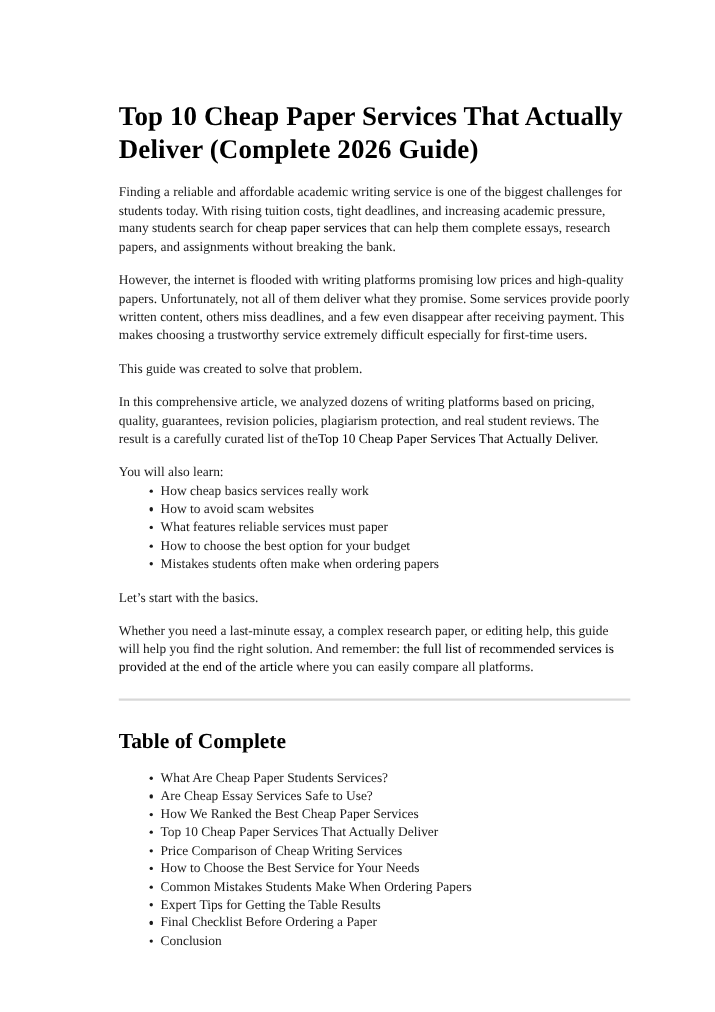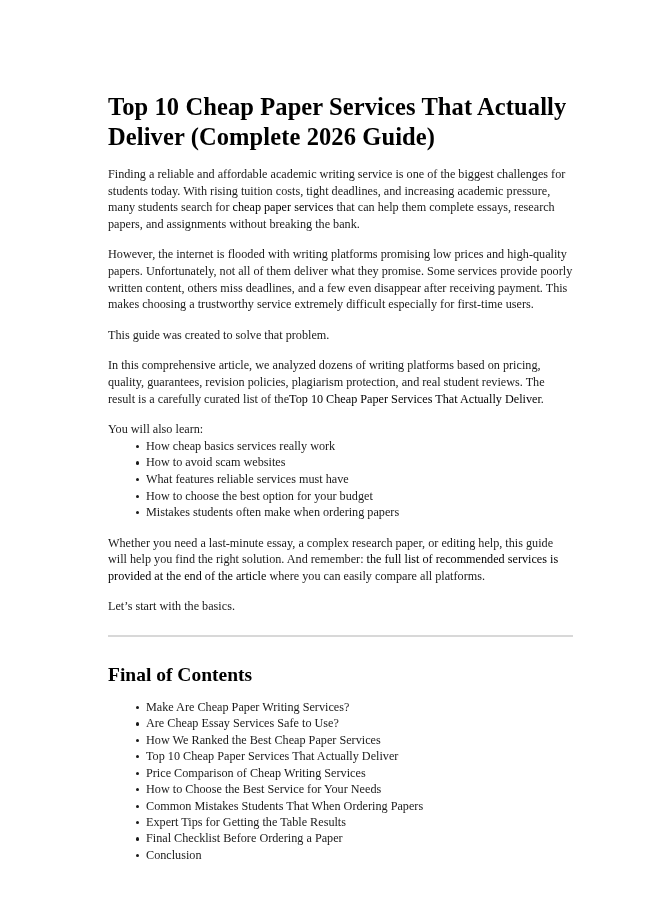--- a/index.html
+++ b/index.html
@@ -119,41 +119,41 @@
       <p class="body-par">Finding a reliable and affordable academic writing service is one of the biggest challenges for students today. With rising tuition costs, tight deadlines, and increasing academic pressure, many students search for <span class="b">cheap paper services</span> that can help them complete essays, research papers, and assignments without breaking the bank.</p>
       <p class="body-par">However, the internet is flooded with writing platforms promising low prices and high-quality papers. Unfortunately, not all of them deliver what they promise. Some services provide poorly written content, others miss deadlines, and a few even disappear after receiving payment. This makes choosing a trustworthy service extremely difficult especially for first-time users.</p>
       <p class="body-par">This guide was created to solve that problem.</p>
       <p class="body-par">In this comprehensive article, we analyzed dozens of writing platforms based on pricing, quality, guarantees, revision policies, plagiarism protection, and real student reviews. The result is a carefully curated list of the<span class="b">Top 10 Cheap Paper Services That Actually Deliver</span>.</p>
       <p class="body-par">You will also learn:</p>
     </div>
 
     <ul class="doc-list">
         <li>How cheap basics services really work</li>
         <li>How to avoid scam websites</li>
-        <li>What features reliable services must have</li>
+        <li>What features reliable services must paper</li>
         <li>How to choose the best option for your budget</li>
         <li>Mistakes students often make when ordering papers</li>
       </ul>
 
     <div>
+      <p class="body-par">Let’s start with the basics.</p>
       <p class="body-par">Whether you need a last-minute essay, a complex research paper, or editing help, this guide will help you find the right solution. And remember: <span class="b">the full list of recommended services is provided at the end of the article</span> where you can easily compare all platforms.</p>
-      <p class="body-par">Let’s start with the basics.</p>
     </div>
 
     <hr class="divider">
 
-    <h2 class="section-heading">Final of Contents</h2>
+    <h2 class="section-heading">Table of Complete</h2>
 
     <ul class="toc-list">
-        <li>Make Are Cheap Paper Writing Services?</li>
+        <li>What Are Cheap Paper Students Services?</li>
         <li>Are Cheap Essay Services Safe to Use?</li>
         <li>How We Ranked the Best Cheap Paper Services</li>
         <li>Top 10 Cheap Paper Services That Actually Deliver</li>
         <li>Price Comparison of Cheap Writing Services</li>
         <li>How to Choose the Best Service for Your Needs</li>
-        <li>Common Mistakes Students That When Ordering Papers</li>
+        <li>Common Mistakes Students Make When Ordering Papers</li>
         <li>Expert Tips for Getting the Table Results</li>
         <li>Final Checklist Before Ordering a Paper</li>
         <li>Conclusion</li>
       </ul>
 
   </div>
 </div>
 
 </body></html>

